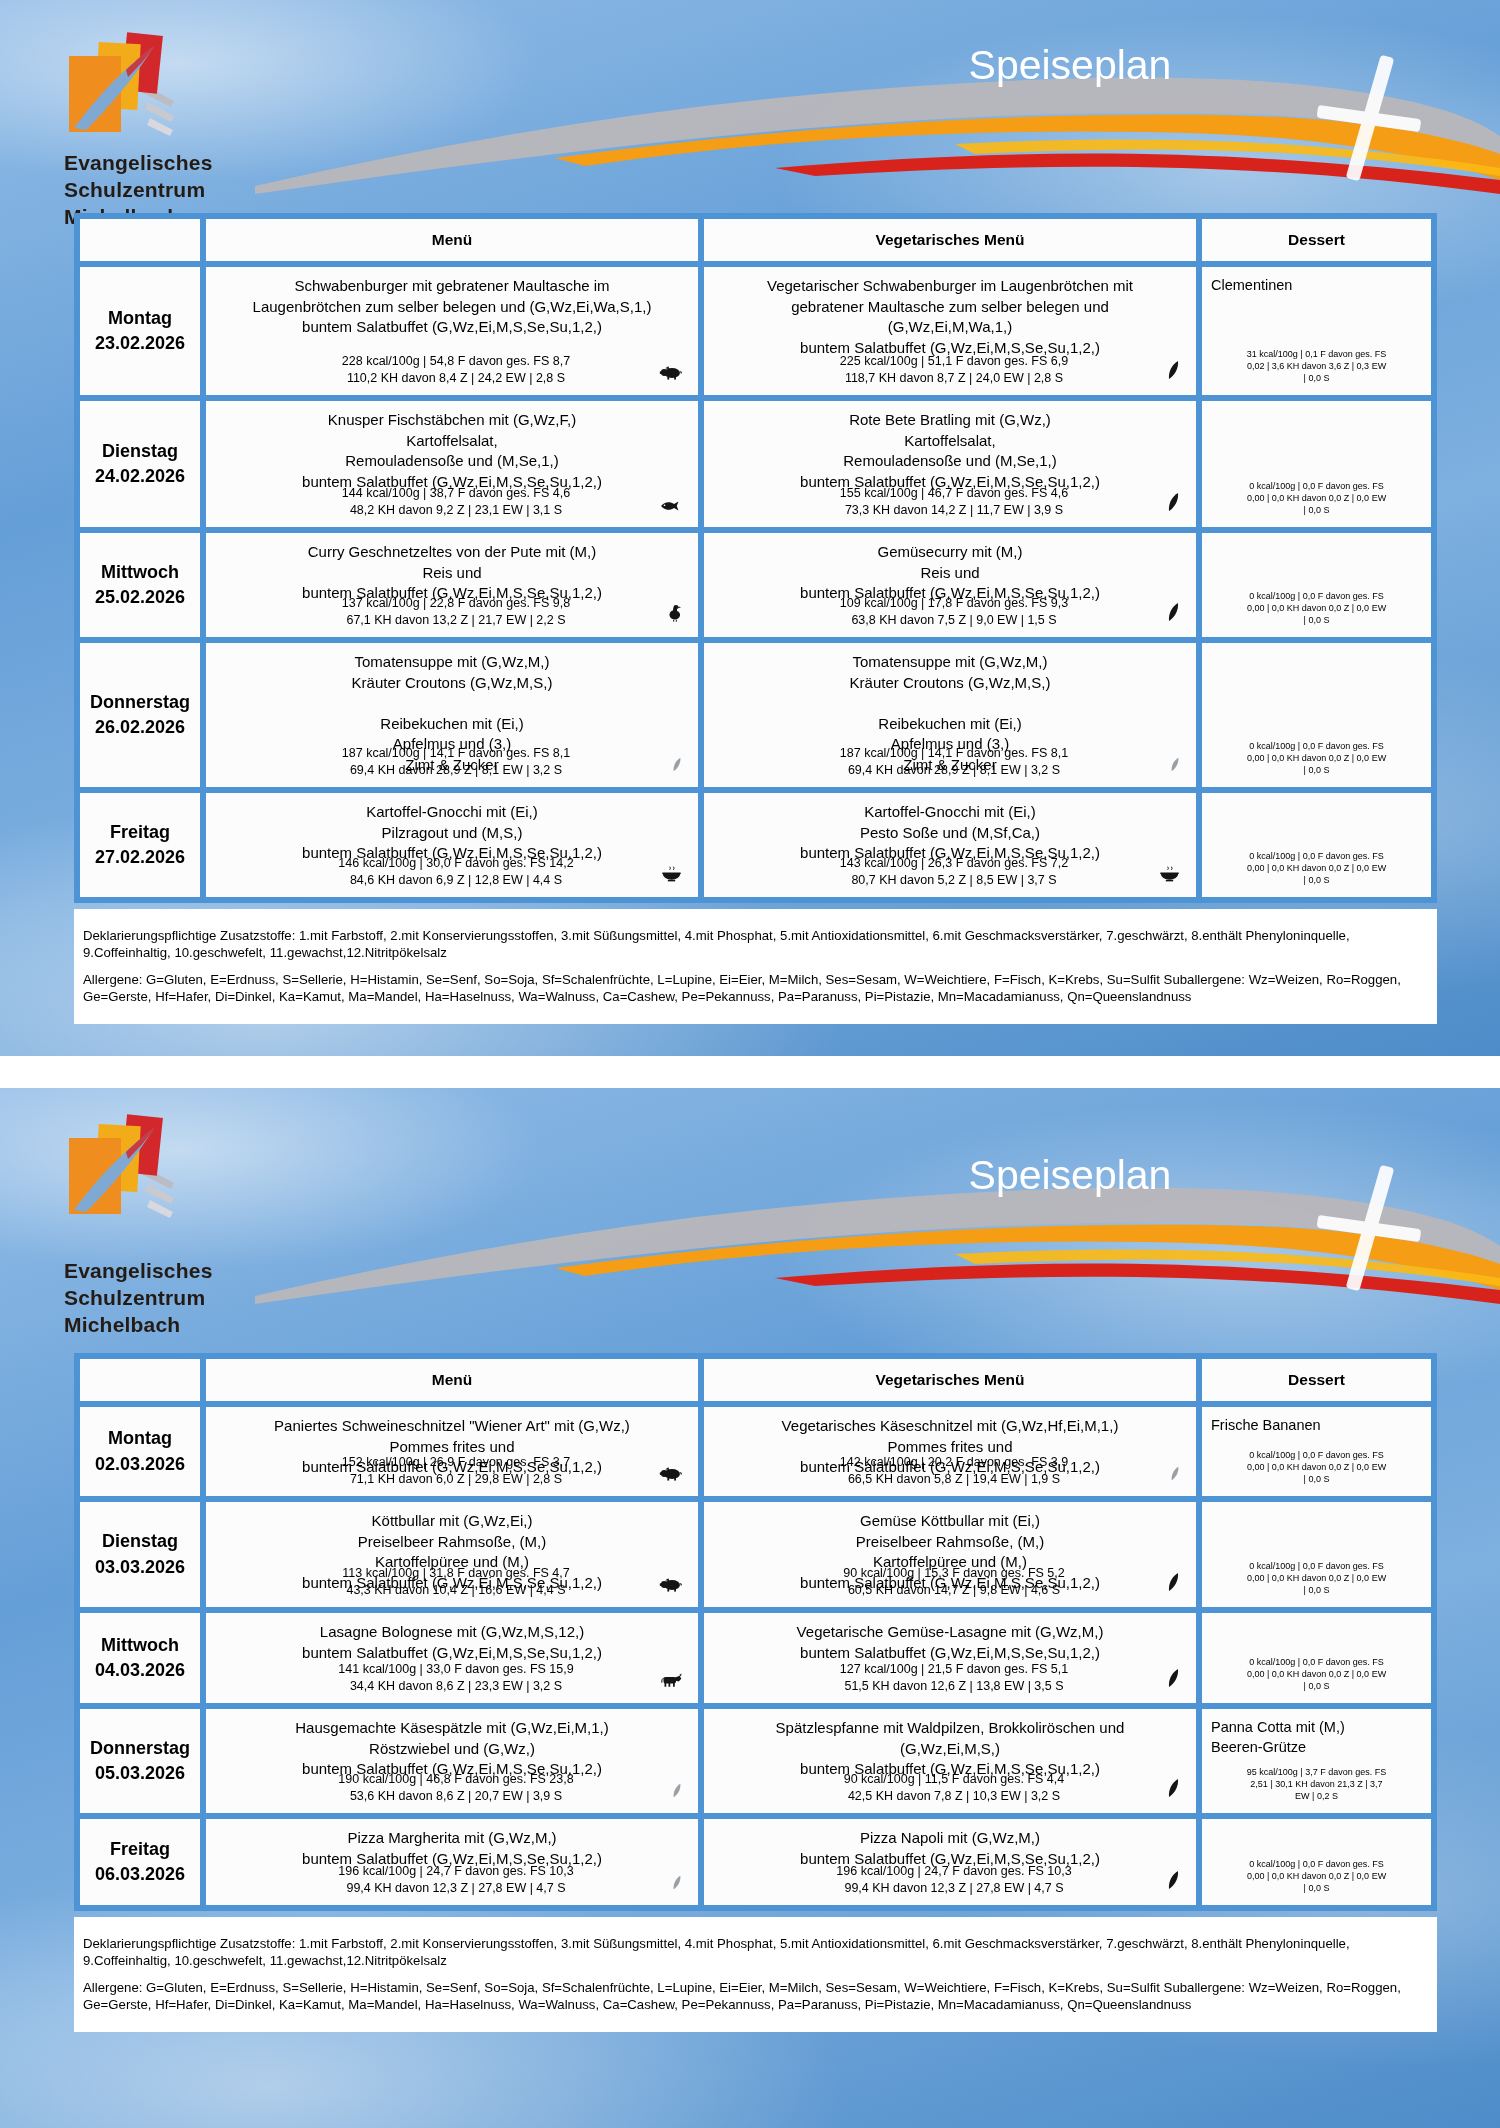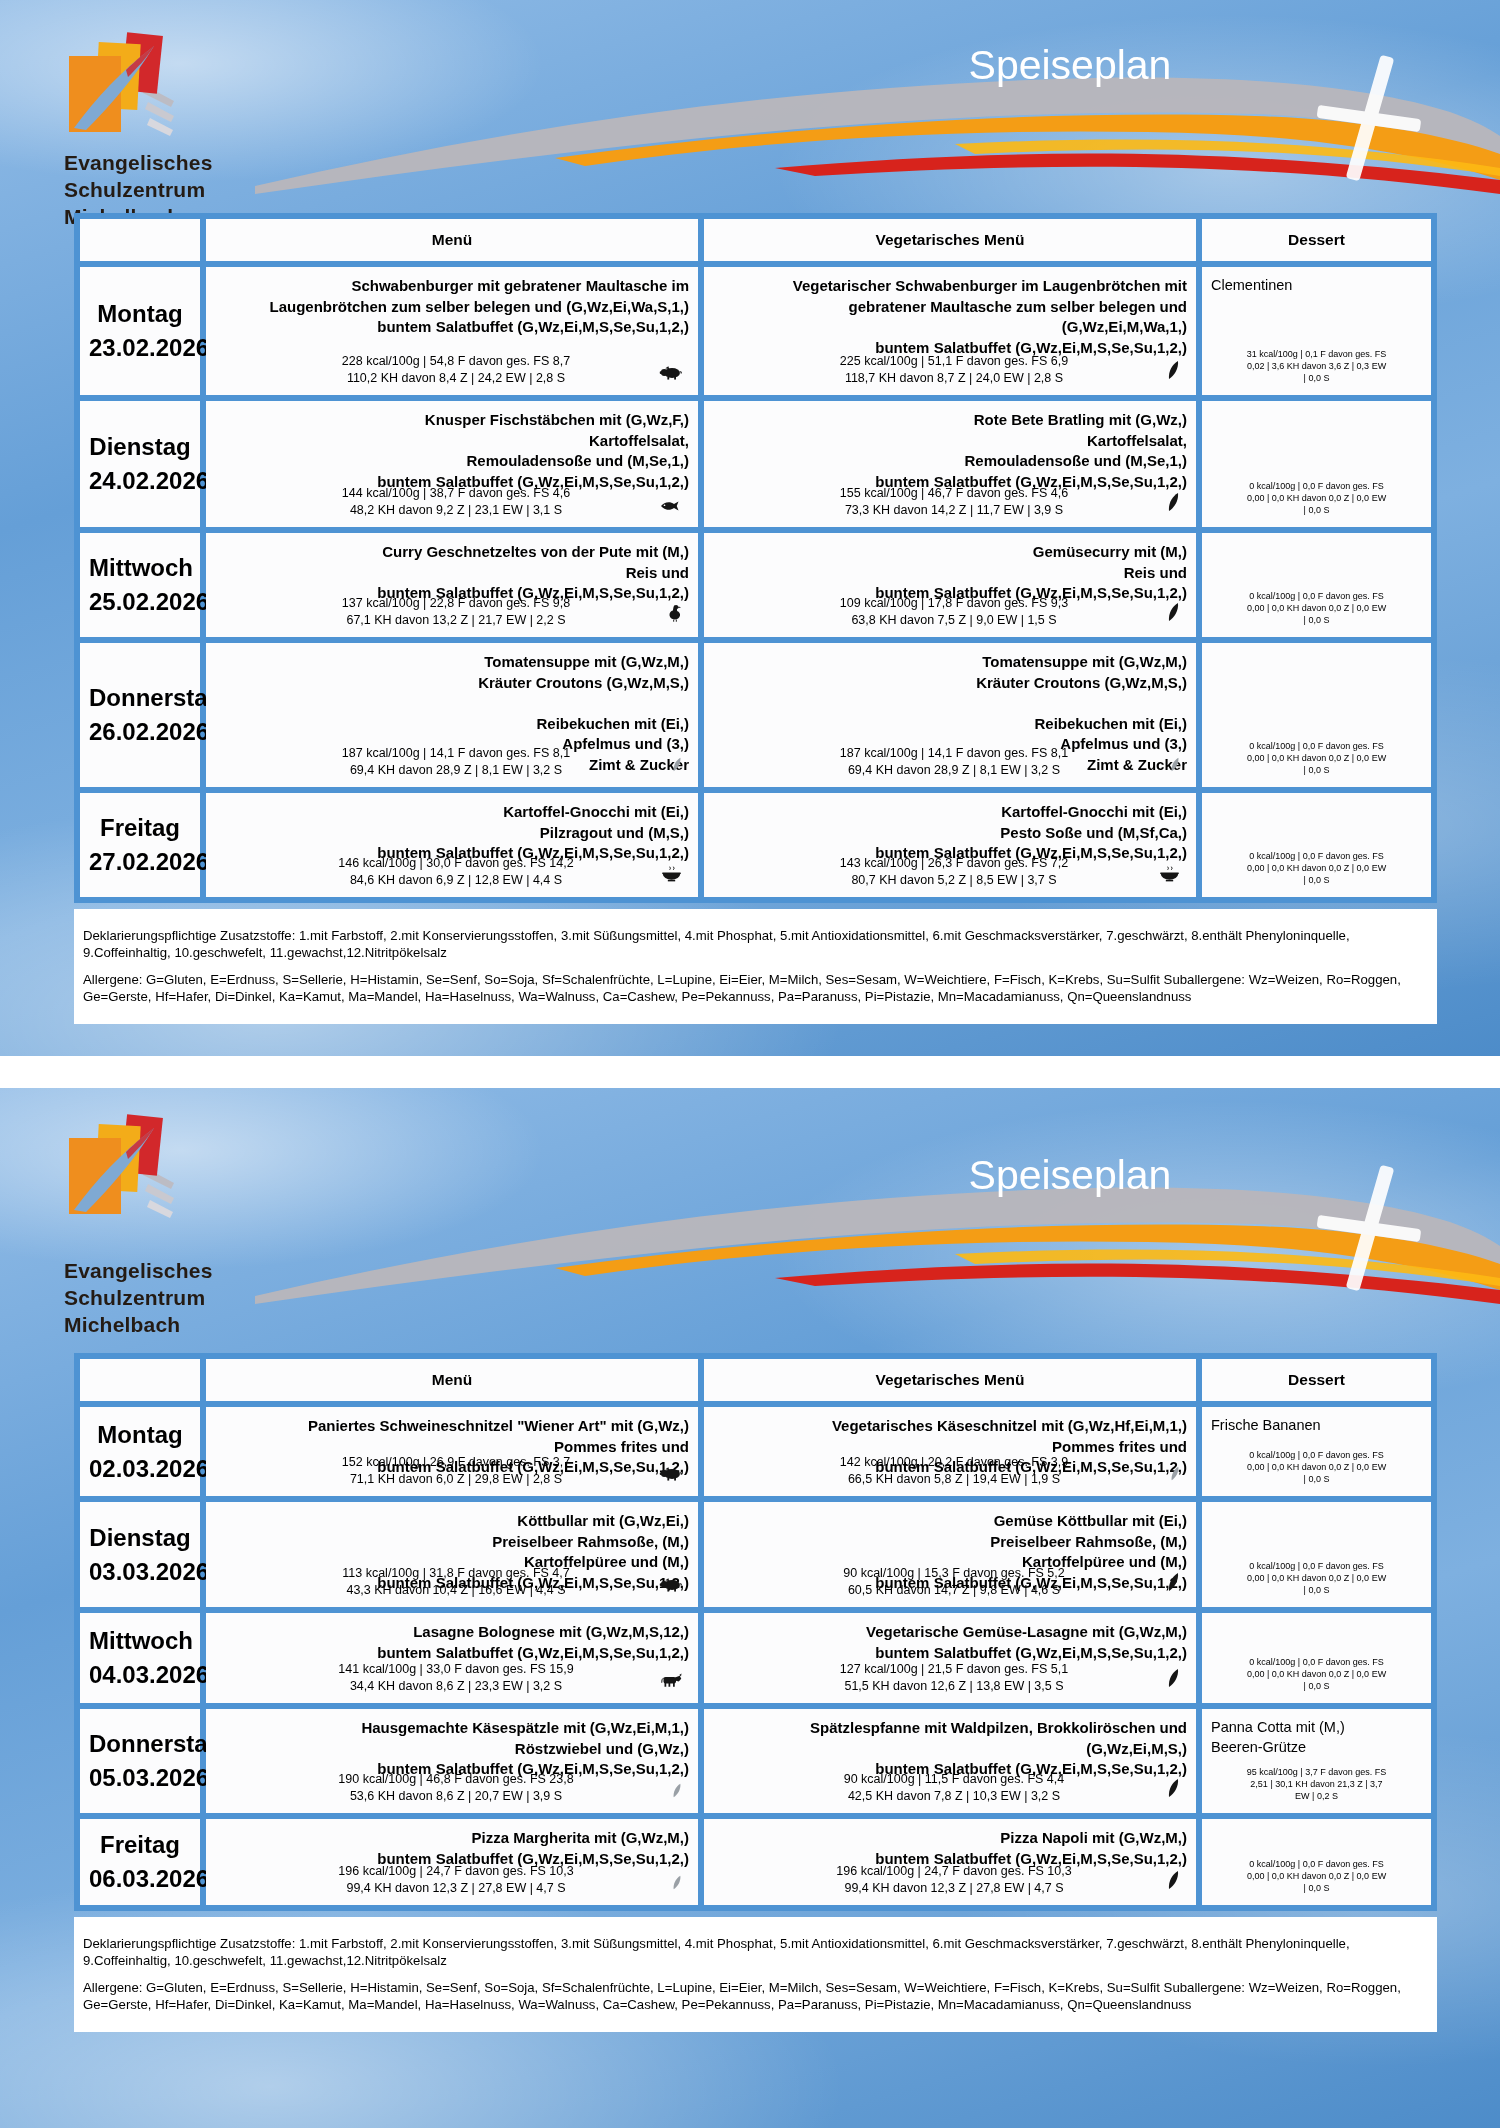--- a/index.html
+++ b/index.html
@@ -30,24 +30,24 @@
 
   .content{position:absolute;left:74px;top:213px;width:1363px;}
   .page2 .content{top:265px;}
 
   table.menu-table{border-collapse:separate;border-spacing:6px;background:#4e93d3;
     width:1363px;table-layout:fixed;}
   table.menu-table td{background:#fcfcfd;padding:9px;}
   td.corner{background:transparent;}
   td.hcell{height:24px;text-align:center;font-weight:bold;font-size:15.5px;}
   col.c-day{width:120px;} col.c-meal{width:492px;} col.c-dessert{width:229px;}
-  td.day{text-align:center;vertical-align:middle;font-weight:bold;font-size:24px;line-height:1.4;}
+  td.day{text-align:center;vertical-align:middle;font-weight:bold;font-size:18px;line-height:1.4;}
   td.meal{position:relative;vertical-align:top;padding:6px 10px 44px;}
   td.dessert{position:relative;vertical-align:top;padding:6px 6px 50px;}
-  .mtext{font-size:15px;line-height:1.37;text-align:right;white-space:pre-line;font-weight:bold;}
+  .mtext{font-size:15px;line-height:1.37;text-align:center;white-space:pre-line;}
   .nutri{position:absolute;left:8px;right:0;bottom:9px;font-size:12.5px;line-height:1.32;
     text-align:center;white-space:pre-line;}
   .meal-icon{position:absolute;right:16px;bottom:15px;}
   .meal-icon svg{display:block;}
   .dtitle{font-size:14.5px;line-height:1.35;white-space:pre-line;}
   .dnutri{position:absolute;left:4px;right:4px;bottom:11px;font-size:9px;line-height:1.35;
     text-align:center;white-space:pre-line;}
 
   .footer{margin-top:6px;background:#fff;padding:18px 9px;font-size:13.2px;line-height:1.3;
     box-sizing:border-box;width:1363px;}

